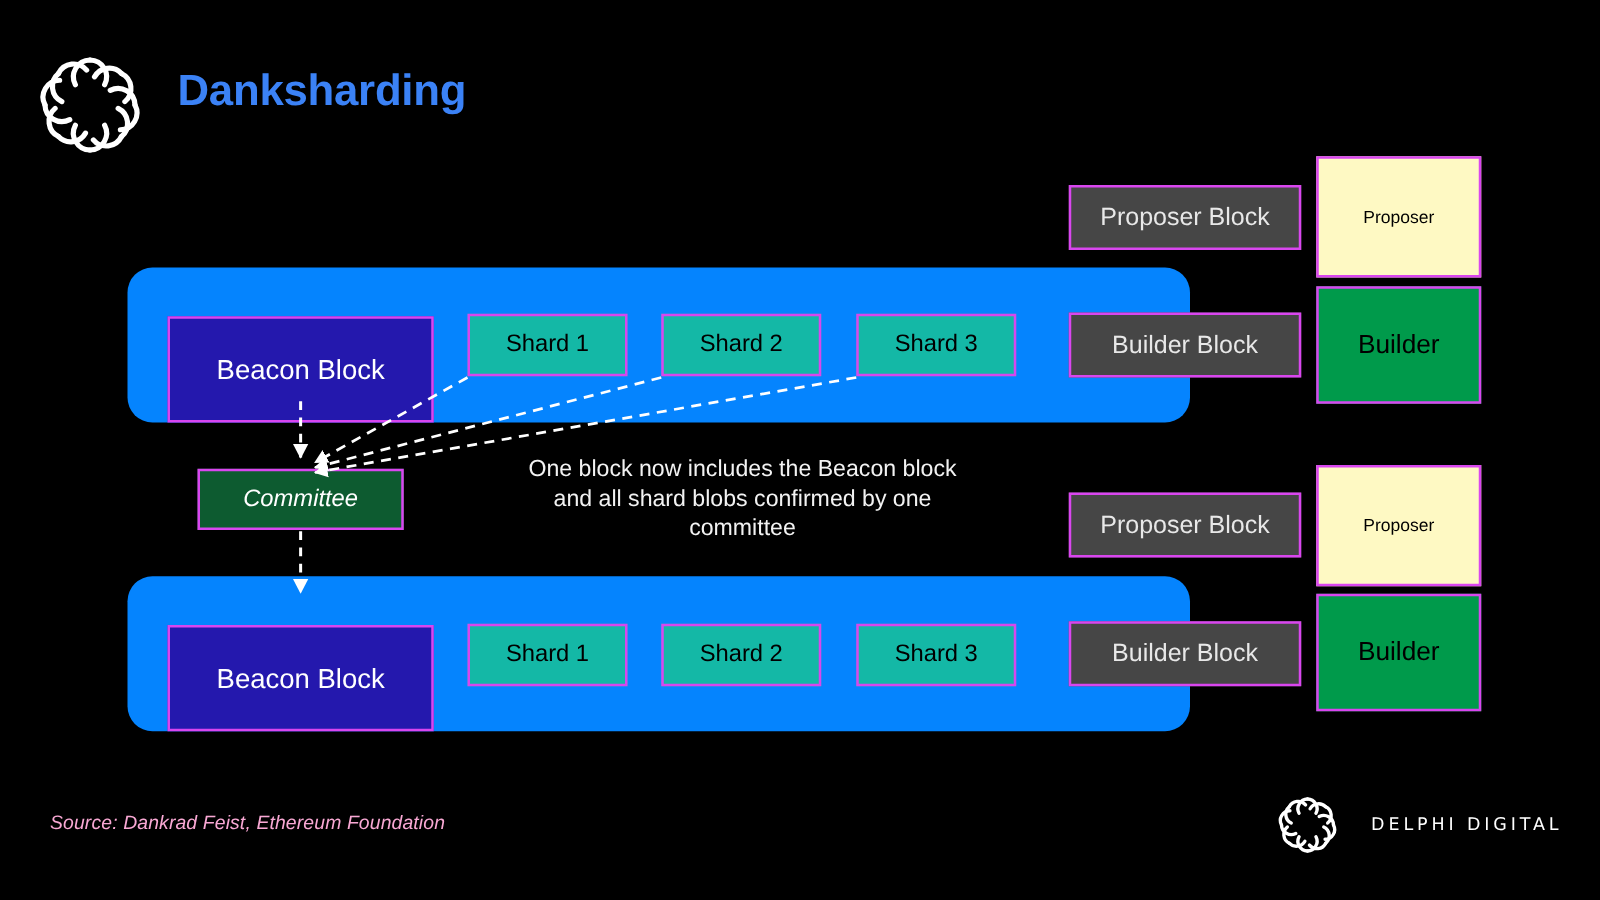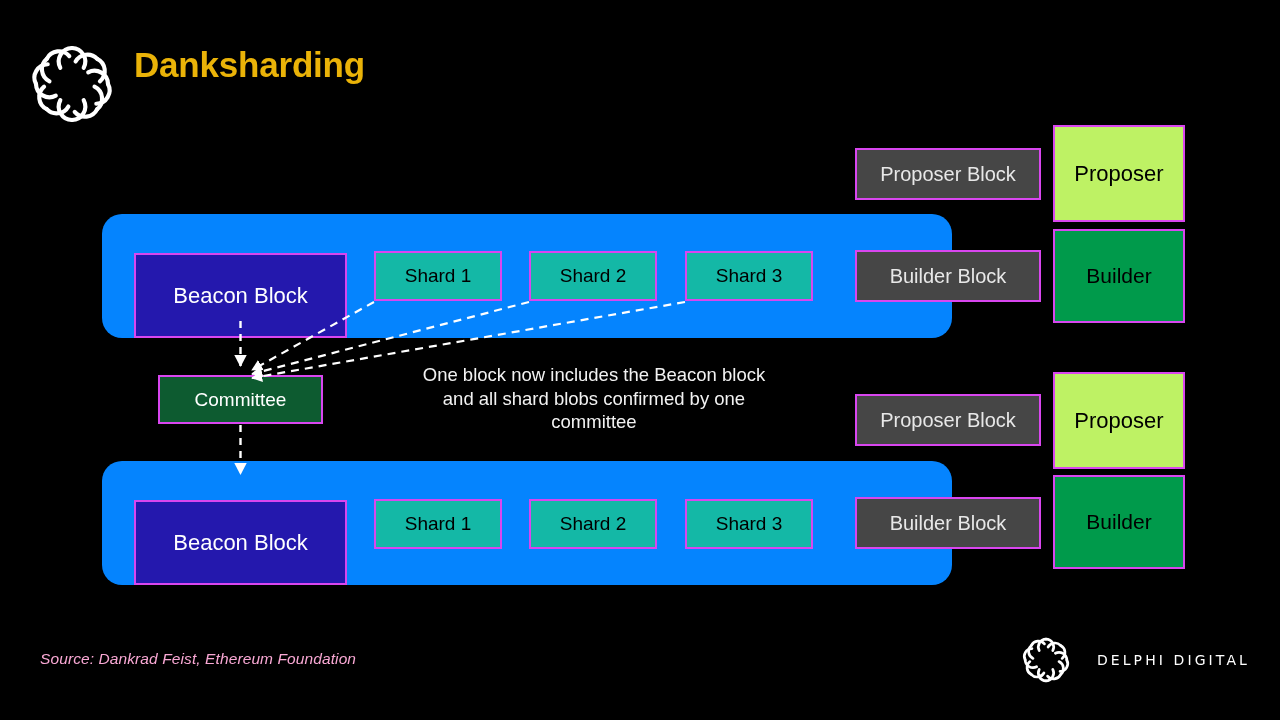--- a/index.html
+++ b/index.html
@@ -25,24 +25,24 @@
     height: 92px;
   }
   #title-block {
     position: absolute;
     left: 134px;
     top: 44px;
   }
   #page-title {
     font-size: 35px;
     font-weight: bold;
-    color: #eab308;
+    color: #3b82f6;
     letter-spacing: -0.2px;
     line-height: 1.18;
-    margin: 0;
+    margin: 8px;
   }
   #page-subtitle {
     font-size: 23px;
     font-weight: normal;
     color: #b9b9b9;
     letter-spacing: 0.1px;
     line-height: 1.2;
     margin: 6px 0 0 0;
   }
 
@@ -73,33 +73,34 @@
     background: #14b8a6;
     color: #000000;
     font-size: 19px;
   }
   .gray-box {
     background: #464646;
     color: #e8e8e8;
     font-size: 20px;
   }
   .orange-box {
-    background: #bef264;
+    background: #fef9c3;
     color: #000000;
-    font-size: 22px;
+    font-size: 14px;
   }
   .green-box {
     background: #009A4B;
     color: #000000;
     font-size: 21px;
   }
   .committee-box {
     background: #0D5B30;
     color: #ffffff;
     font-size: 19px;
+    font-style: italic;
   }
 
   
   #annotation {
     position: absolute;
     left: 408px;
     top: 363px;
     width: 372px;
     text-align: center;
     color: #f2f2f2;

